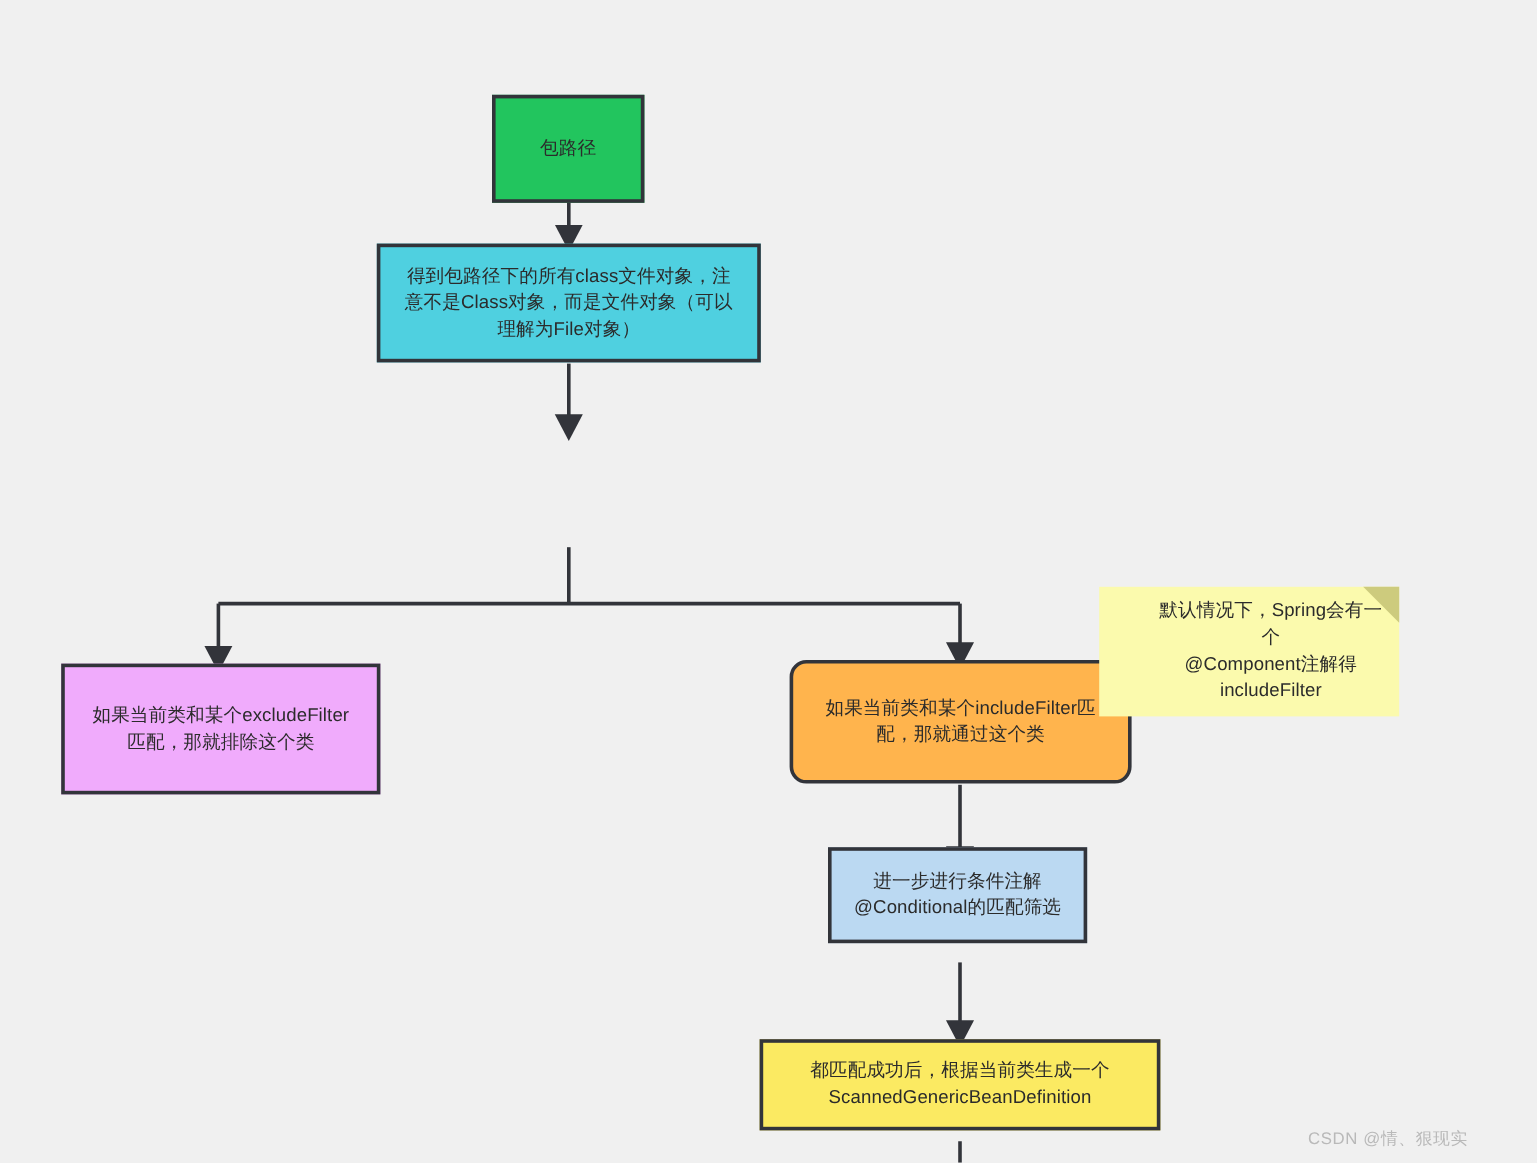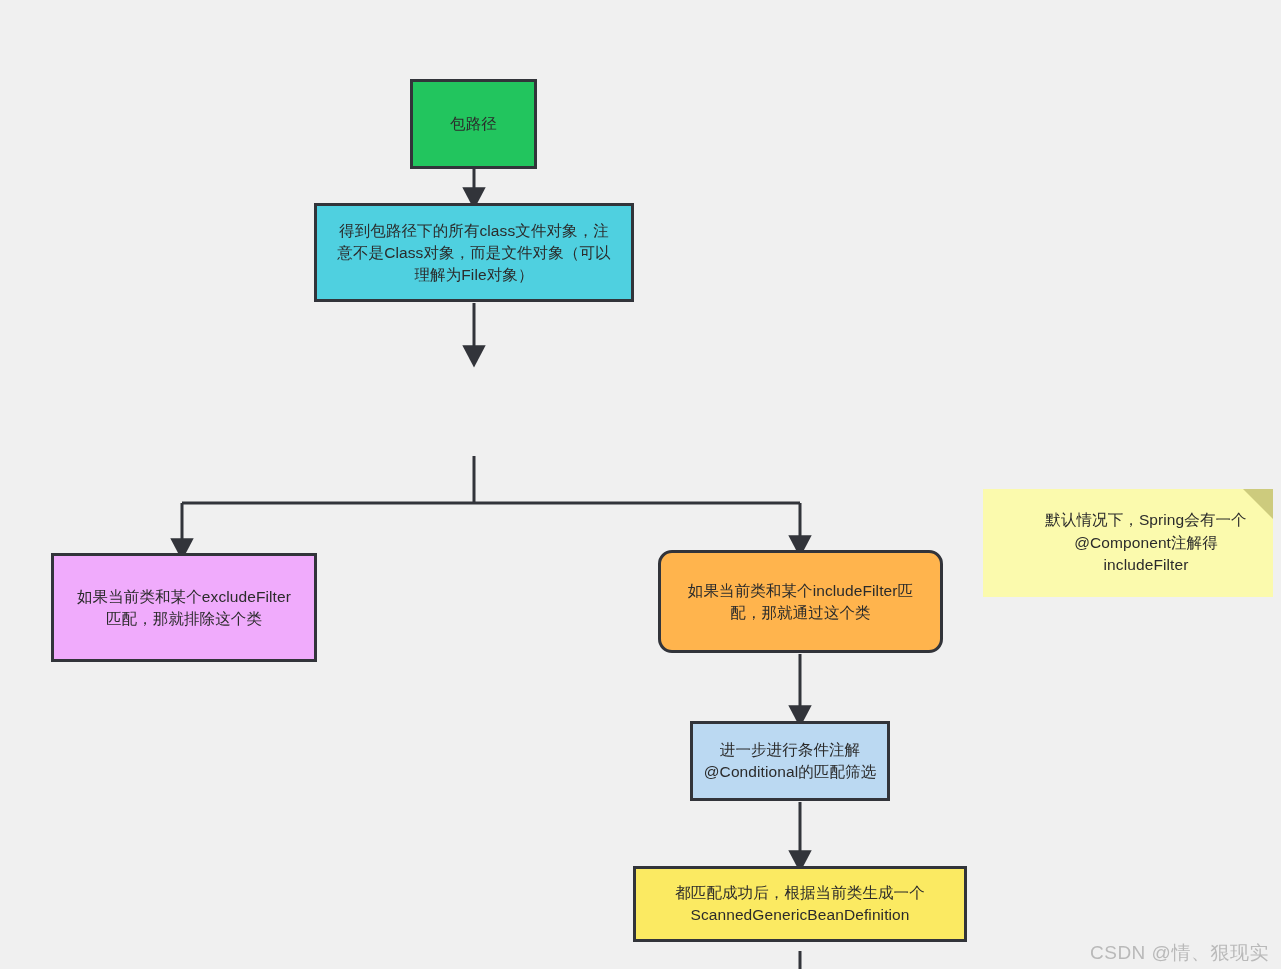--- a/index.html
+++ b/index.html
@@ -69,21 +69,21 @@
   .sticky-fold {
     position: absolute;
     width: 0;
     height: 0;
     border-left: 30px solid transparent;
     border-top: 30px solid #cdcb7d;
   }
   .watermark {
     position: absolute;
     color: #b9b9b9;
-    font-size: 19px;
+    font-size: 14px;
     letter-spacing: 0.5px;
     white-space: nowrap;
   }
 </style>
 </head>
 <body>
 
 <div id="canvas">
 
   <svg class="edges" viewBox="0 0 1281 969" xmlns="http://www.w3.org/2000/svg">
@@ -125,31 +125,31 @@
   <div class="node" style="left:51px; top:553px; width:266px; height:109px; background:#f0abfc;">
     <span>如果当前类和某个excludeFilter
 匹配，那就排除这个类</span>
   </div>
 
   <div class="node" style="left:658px; top:550px; width:285px; height:103px; background:#ffb44d;border-radius:14px;">
     <span>如果当前类和某个includeFilter匹
 配，那就通过这个类</span>
   </div>
 
-  <div class="node" style="left:690px; top:721px; width:200px; height:80px; background:#bbd9f2;align-items:center;">
+  <div class="node" style="left:690px; top:706px; width:216px; height:80px; background:#bbd9f2;align-items:center;">
     <span>进一步进行条件注解
 @Conditional的匹配筛选</span>
   </div>
 
   <div class="node" style="left:633px; top:866px; width:334px; height:76px; background:#fbea62;">
     <span>都匹配成功后，根据当前类生成一个
 ScannedGenericBeanDefinition</span>
   </div>
 
-  <div class="sticky" style="left:983px; top:489px; width:290px; height:108px;padding-left:48px;">
+  <div class="sticky" style="left:916px; top:489px; width:250px; height:108px;padding-left:48px;">
     <span>默认情况下，Spring会有一个
 @Component注解得
 includeFilter</span>
     <div class="sticky-fold" style="right:0; top:0;"></div>
   </div>
 
   <div class="watermark" style="left:1090px; top:940px;">CSDN @情、狠现实</div>
 
 </div>
 

